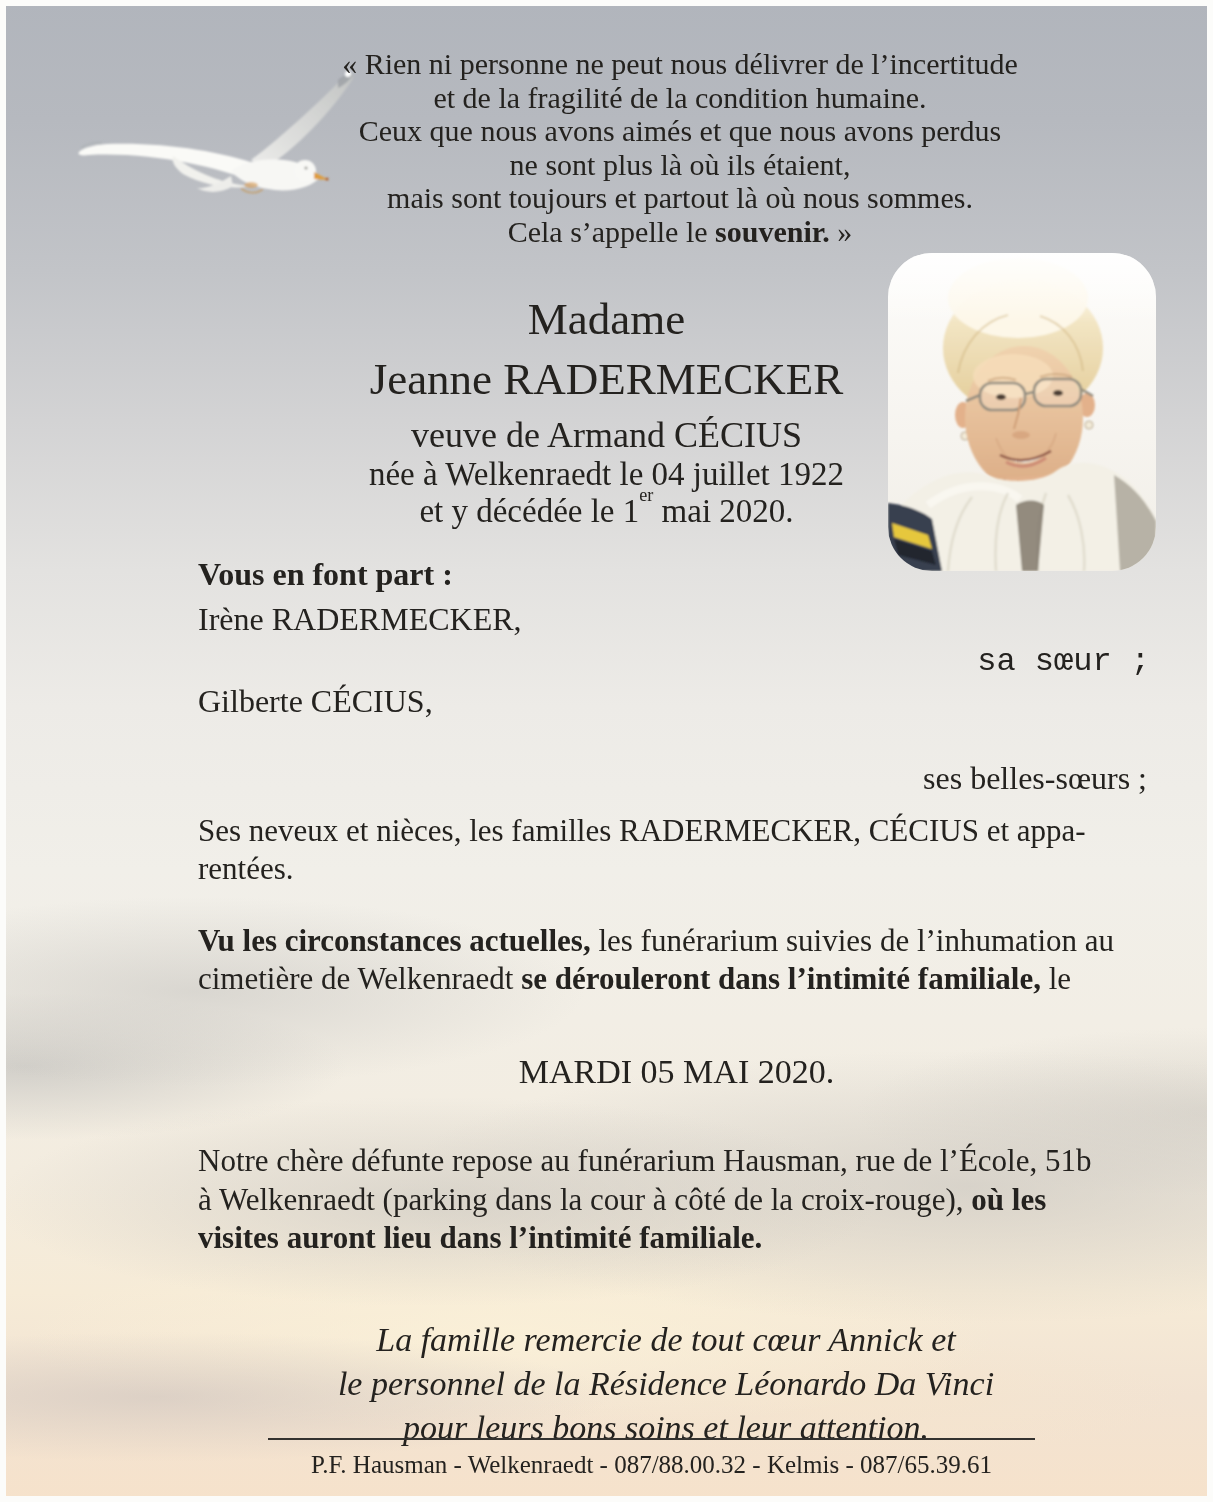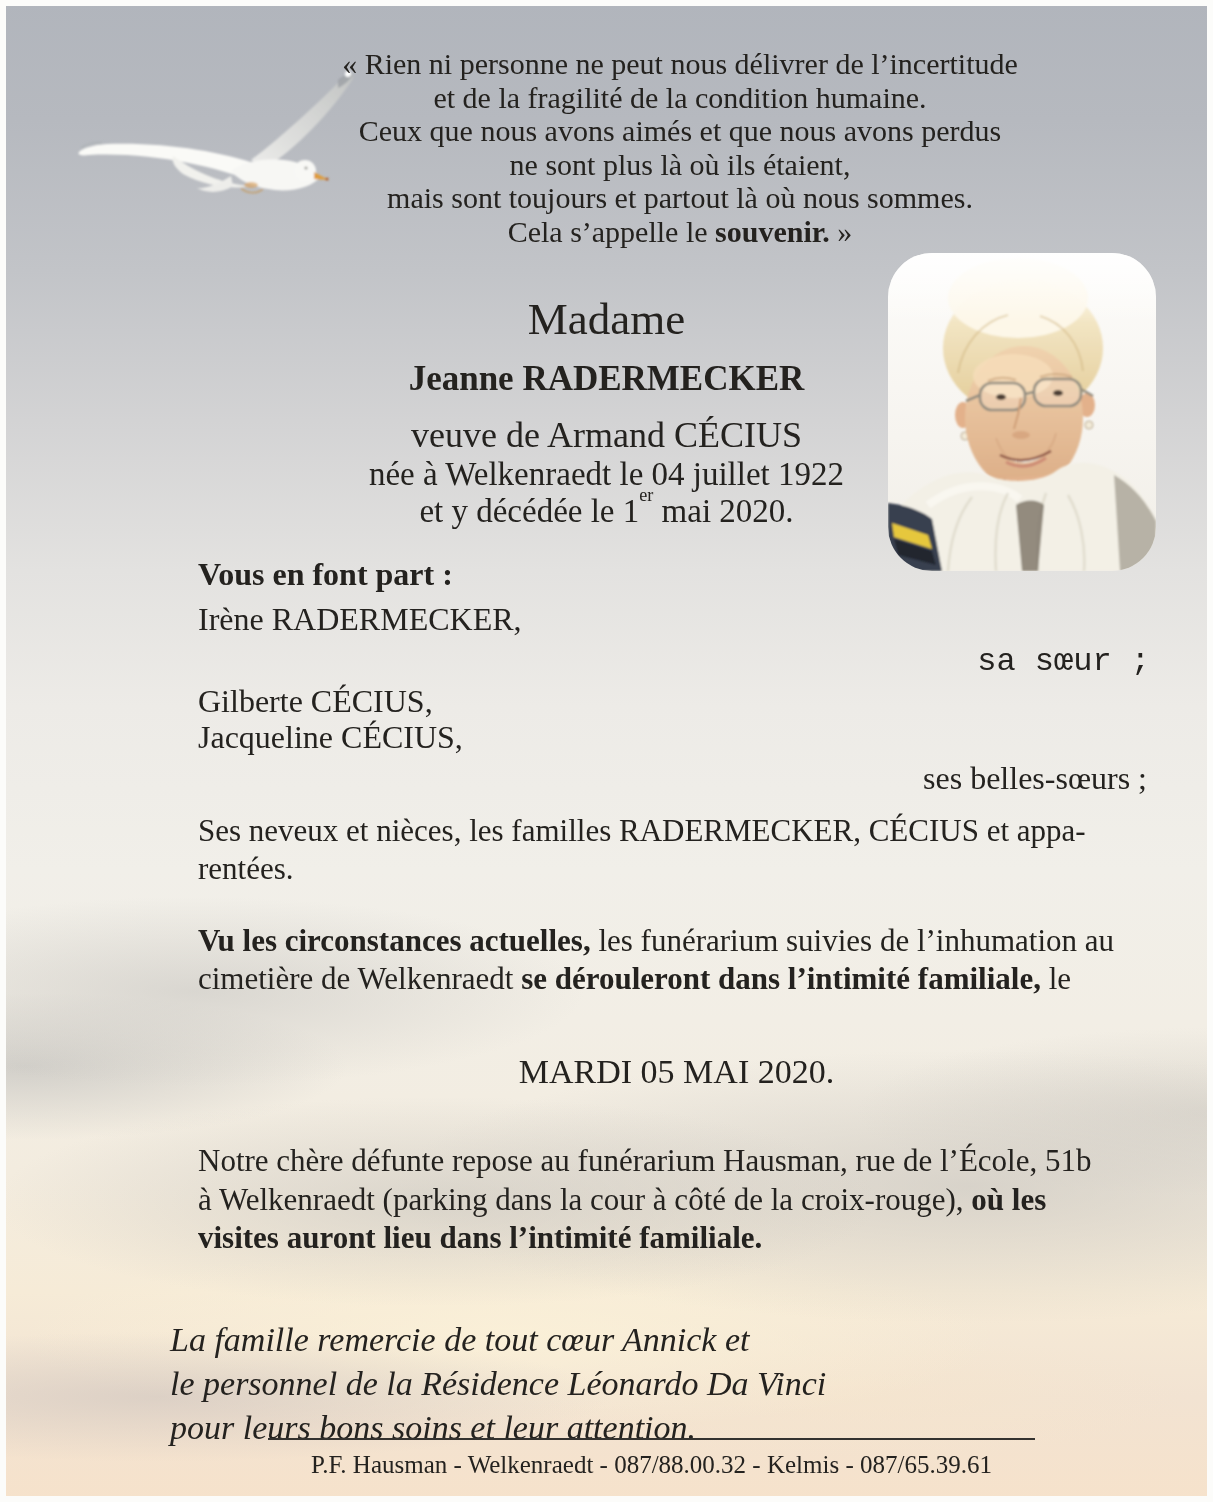--- a/index.html
+++ b/index.html
@@ -23,21 +23,21 @@
         #f6ebd7 86%,#f2e3d2 93%,#f6e2cb 100%);
   }
   .frame{position:absolute;inset:0;border:6px solid #fcfcfa;pointer-events:none;}
   .abs{position:absolute;}
   .tl{white-space:pre;}
   sup{font-size:.55em;line-height:0;position:relative;top:-.5em;}
 
   .quote{left:170px;top:47px;width:1020px;text-align:center;font-size:30px;line-height:33.5px;}
   .title-block{left:0;top:291px;width:1213px;text-align:center;}
   .salutation{font-size:45px;line-height:57px;}
-  .dname{font-size:35px;line-height:62px;font-weight:bold;}
+  .dname{font-size:45px;line-height:62px;}
   .widow{font-size:36px;line-height:42px;margin-top:4px;}
   .birth{font-size:33px;line-height:37px;}
   .death{font-size:33px;line-height:37px;}
 
   .portrait{left:888px;top:253px;width:268px;height:318px;border-radius:44px;overflow:hidden;}
   .portrait svg{display:block;}
 
   .body-text{font-size:32px;line-height:37px;}
   .intro{left:198px;top:556px;font-weight:bold;}
   .rel-irene{left:198px;top:601px;}
@@ -45,21 +45,21 @@
   .rel-gilberte{left:198px;top:683px;}
   .rel-jacqueline{left:198px;top:719px;}
   .rel-belles-soeurs{right:66px;top:760px;text-align:right;}
 
   .para{font-size:31px;line-height:37.5px;}
   .nephews{left:198px;top:812px;}
   .circumstances{left:198px;top:922px;}
   .funeral-date{left:170px;top:1053px;width:1013px;text-align:center;font-size:34px;line-height:38px;}
   .repose{left:198px;top:1142px;line-height:38.5px;}
 
-  .thanks{left:170px;top:1318px;width:992px;text-align:left;
+  .thanks{left:170px;top:1318px;width:992px;text-align:center;
           font-style:italic;font-size:34px;line-height:44px;}
   .footer-rule{left:268px;top:1438px;width:767px;border-top:2.5px solid #34322f;height:0;}
   .footer-text{left:268px;top:1450px;width:767px;text-align:center;font-size:25px;line-height:30px;}
 </style>
 </head>
 <body>
 
 <div class="sheet">
 
   <div class="abs" style="left:55px;top:68px;width:305px;height:135px;">
@@ -181,21 +181,20 @@
         <path d="M6,286 L44,298 L48,312 L10,302 Z" fill="#23252e"></path>
       </g>
       <rect x="0" y="0" width="268" height="70" fill="url(#fade)"></rect>
     </svg>
   </div>
 
   <div class="abs body-text intro">Vous en font part :</div>
   <div class="abs body-text rel-irene">Irène RADERMECKER,</div>
   <div class="abs body-text rel-sa-soeur">sa sœur ;</div>
   <div class="abs body-text rel-gilberte">Gilberte CÉCIUS,</div>
-  <div class="abs body-text rel-jacqueline">Jacqueline CÉCIUS,</div>
   <div class="abs body-text rel-belles-soeurs">ses belles-sœurs ;</div>
 
   <div class="abs para nephews">
       <div class="tl">Ses neveux et nièces, les familles RADERMECKER, CÉCIUS et appa-</div>
       <div class="tl">rentées.</div>
     </div>
   <div class="abs para circumstances">
       <div class="tl"><span style="font-weight: 700; margin-top: 40px;">Vu les circonstances actuelles,</span><span> les funérarium suivies de l’inhumation au</span></div>
       <div class="tl"><span>cimetière de Welkenraedt </span><span style="font-weight: 700;">se dérouleront dans l’intimité familiale,</span><span> le</span></div>
     </div>

